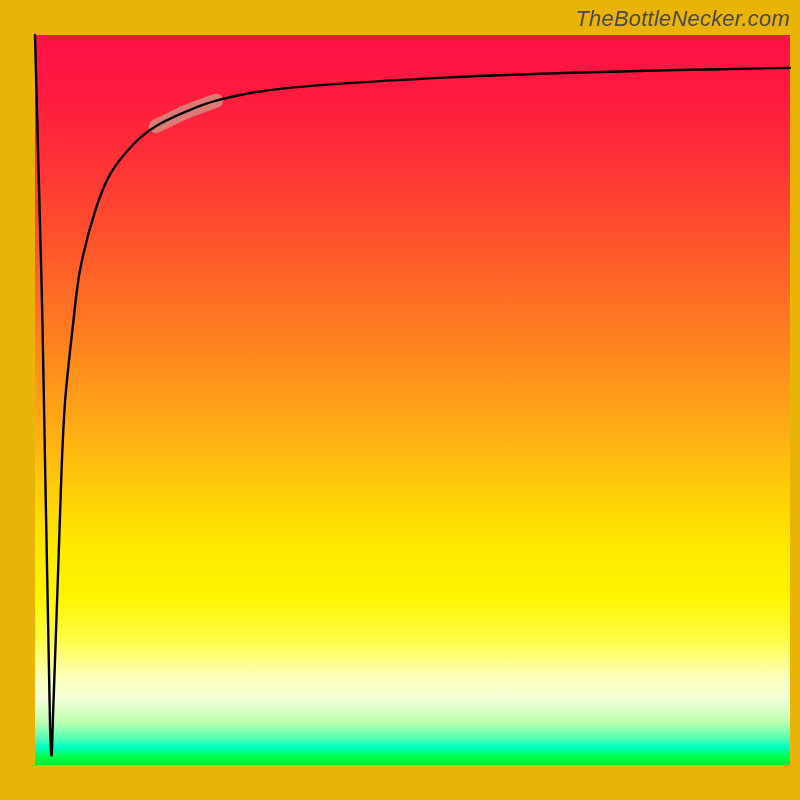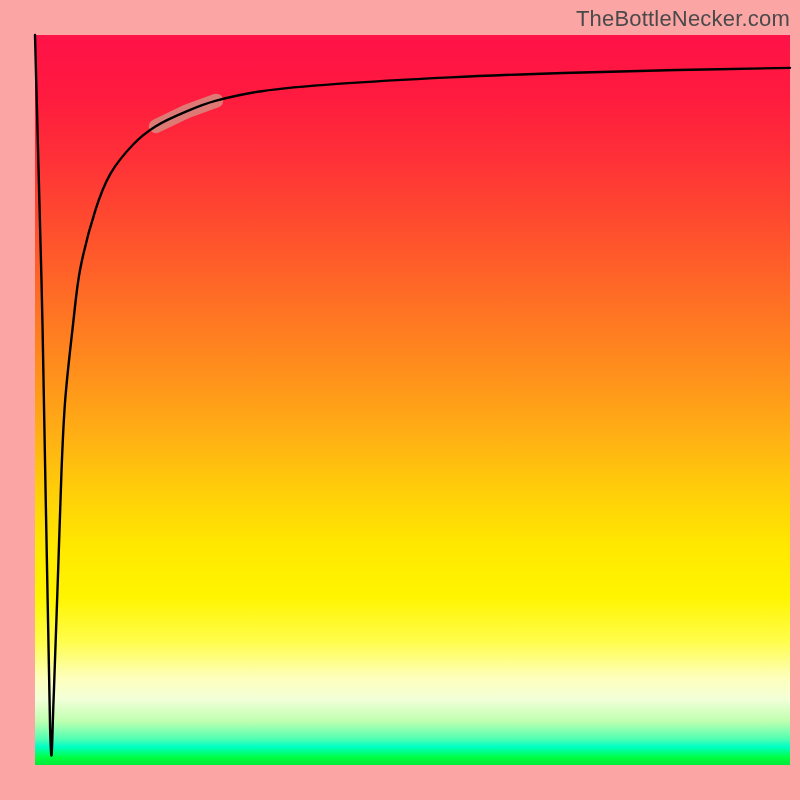--- a/index.html
+++ b/index.html
@@ -7,21 +7,22 @@
     padding: 0;
     width: 800px;
     height: 800px;
     overflow: hidden;
     background: #000;
   }
   .frame {
     position: relative;
     width: 800px;
     height: 800px;
-    background: #fca5a5;
+    background: #eab308;
+    font-style: italic;
   }
   
   .plot {
     position: absolute;
     left: 35px;
     top: 35px;
     width: 755px;
     height: 730px;
     
     background: linear-gradient(

